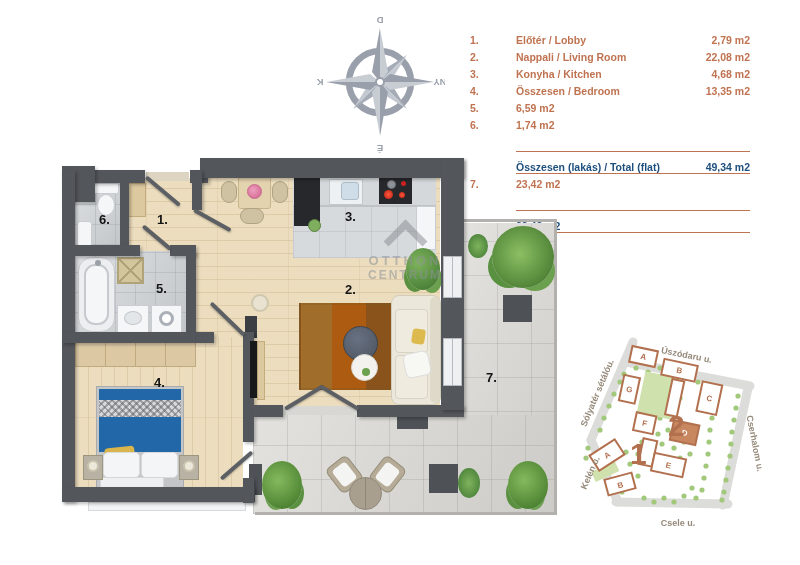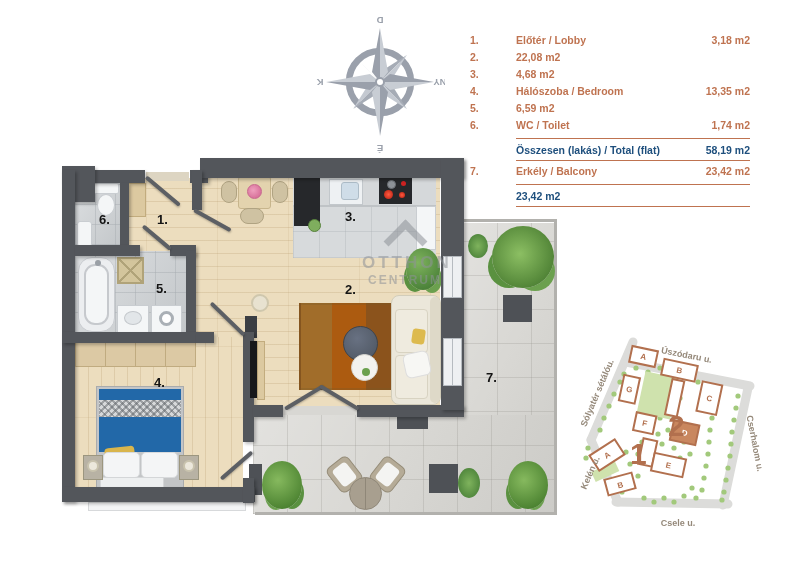--- a/index.html
+++ b/index.html
@@ -7,22 +7,22 @@
           font-family:"Liberation Sans",sans-serif;}
   .abs{position:absolute;}
 
   
   .legend{position:absolute;left:470px;top:34px;width:280px;font-size:10.5px;color:#bf7350;}
   .lrow{display:flex;align-items:baseline;height:17px;font-weight:700;}
   .lnum{width:16px;margin-right:30px;}
   .lname{flex:1;}
   .larea{text-align:right;white-space:nowrap;}
   .ltotal{margin-left:46px;border-top:1.5px solid #bf7350;border-bottom:1.5px solid #bf7350;
-          display:flex;align-items:center;justify-content:space-between;height:21px;
-          color:#1e4f7d;font-weight:700;margin-top:2px;margin-bottom:2px;}
+          display:flex;align-items:flex-end;justify-content:space-between;height:21px;
+          color:#1e4f7d;font-weight:700;margin-top:15px;margin-bottom:2px;}
   .lrow7{margin-top:4px;}
 
   
   .wood{background:#ecddbe;background-image:
         repeating-linear-gradient(0deg,rgba(171,140,92,.22) 0 1px,transparent 1px 13px),
         repeating-linear-gradient(90deg,rgba(171,140,92,.12) 0 1px,transparent 1px 71px);}
   .wood-v{background:#ecddbe;background-image:
         repeating-linear-gradient(90deg,rgba(171,140,92,.22) 0 1px,transparent 1px 13px),
         repeating-linear-gradient(0deg,rgba(171,140,92,.12) 0 1px,transparent 1px 71px);}
   .tile{background:#cbcfd2;background-image:
@@ -53,21 +53,21 @@
   .dark{background:#26282b;}
   .round{border-radius:50%;}
   .rlabel{position:absolute;z-index:7;font-size:13px;font-weight:700;color:#141414;}
 
   
   .wm{position:absolute;left:362px;top:226px;width:86px;z-index:6;opacity:.55;color:#8e9298;
       text-align:center;}
   .wm-roof{width:24px;height:24px;border:7px solid #8e9298;border-right:none;border-bottom:none;
       transform:rotate(45deg);margin:0 auto -6px auto;}
   .wm-oc{font-size:46px;font-weight:700;letter-spacing:-3px;line-height:1;}
-  .wm-l1{font-size:17px;font-weight:700;letter-spacing:3px;margin-top:2px;}
+  .wm-l1{font-size:13px;font-weight:700;letter-spacing:3px;margin-top:2px;}
   .wm-l2{font-size:12px;font-weight:700;letter-spacing:2px;}
 
   svg text{font-family:"Liberation Sans",sans-serif;}
 </style>
 </head>
 <body>
 
 <div class="canvas">
 
   <svg class="abs" style="left:315px;top:14px;" width="130" height="140" viewBox="0 0 130 140">
@@ -98,51 +98,51 @@
       <text x="125" y="71" transform="rotate(180 125 68)">NY</text>
       <text x="65" y="137" transform="rotate(180 65 134)">É</text>
       <text x="5" y="71" transform="rotate(180 5 68)">K</text>
     </g>
   </svg>
 
   <div class="legend">
     <div class="lrow">
         <span class="lnum">1.</span>
         <span class="lname">Előtér / Lobby</span>
-        <span class="larea">3,18 m2</span>
+        <span class="larea">2,79 m2</span>
       </div>
     <div class="lrow">
         <span class="lnum">2.</span>
+        <span class="lname">Nappali / Living Room</span>
         <span class="larea">22,08 m2</span>
       </div>
     <div class="lrow">
         <span class="lnum">3.</span>
+        <span class="lname">Konyha / Kitchen</span>
         <span class="larea">4,68 m2</span>
       </div>
     <div class="lrow">
         <span class="lnum">4.</span>
-        <span class="lname">Hálószoba / Bedroom</span>
+        <span class="lname">Összesen / Bedroom</span>
         <span class="larea">13,35 m2</span>
       </div>
     <div class="lrow">
         <span class="lnum">5.</span>
         <span class="larea">6,59 m2</span>
       </div>
     <div class="lrow">
         <span class="lnum">6.</span>
-        <span class="lname">WC / Toilet</span>
         <span class="larea">1,74 m2</span>
       </div>
     <div class="ltotal">
         <span>Összesen (lakás) / Total (flat)</span>
-        <span>58,19 m2</span>
+        <span>49,34 m2</span>
       </div>
     <div class="lrow lrow7">
         <span class="lnum">7.</span>
-        <span class="lname">Erkély / Balcony</span>
         <span class="larea">23,42 m2</span>
       </div>
     <div class="ltotal">
         <span>23,42 m2</span>
       </div>
   </div>
 
   <div class="abs wood" style="left:75px;top:178px;width:365px;height:232px;z-index:1;"></div>
   <div class="abs wood-v" style="left:75px;top:337px;width:168px;height:152px;z-index:1;"></div>
   <div class="abs tile" style="left:75px;top:183px;width:45px;height:62px;z-index:1;"></div>

